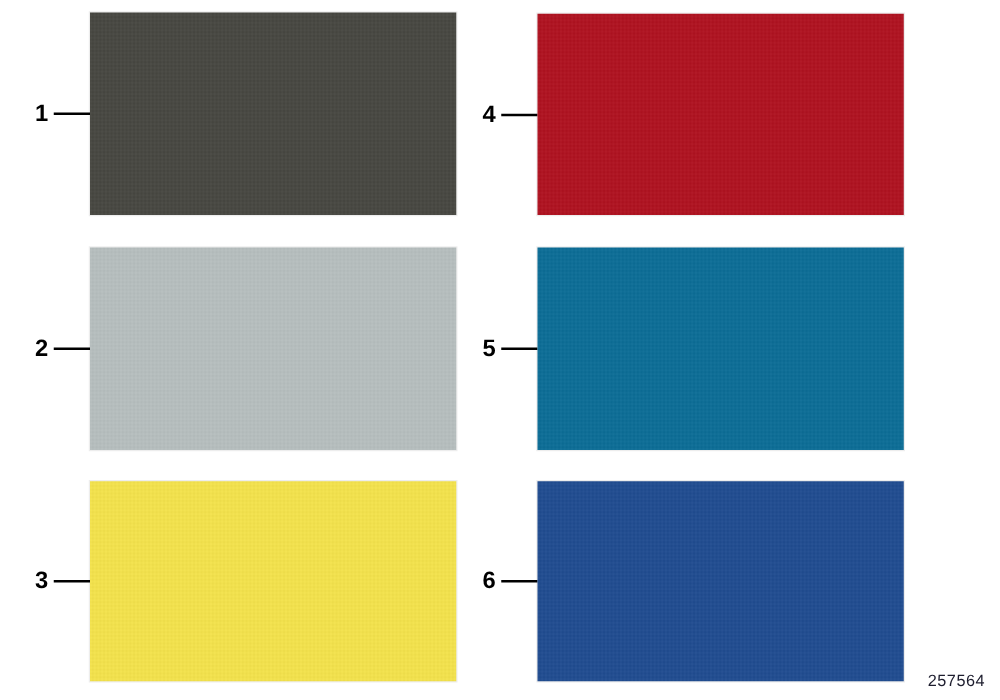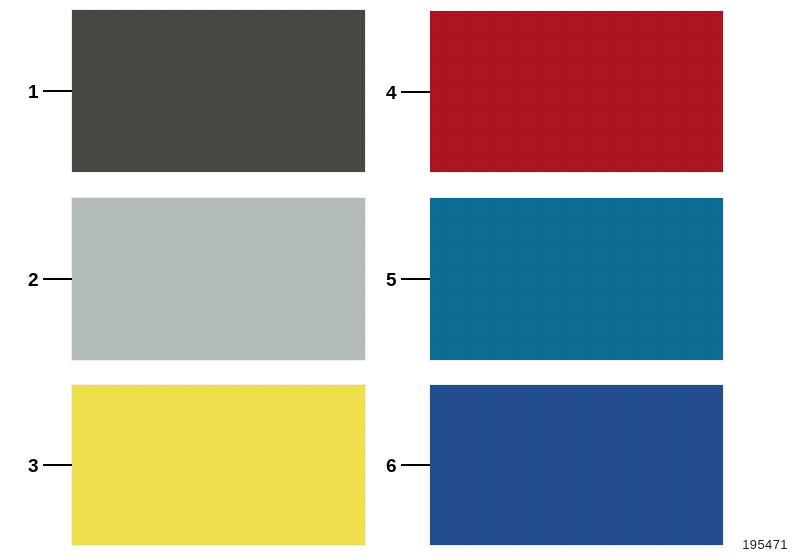--- a/index.html
+++ b/index.html
@@ -116,15 +116,15 @@
     <span class="leader-line"></span>
     <div class="swatch-patch" style="background-color: rgb(12, 109, 150);"></div>
   </div>
 
   <div class="swatch-group" style="left:386px; top:385px; width:337px; height:160px;">
     <span class="callout-number">6</span>
     <span class="leader-line"></span>
     <div class="swatch-patch" style="height: 160px; background-color: rgb(32, 76, 144);"></div>
   </div>
 
-  <div class="part-number">195471</div>
+  <div class="part-number">257564</div>
 
 </div>
 
 </body></html>

